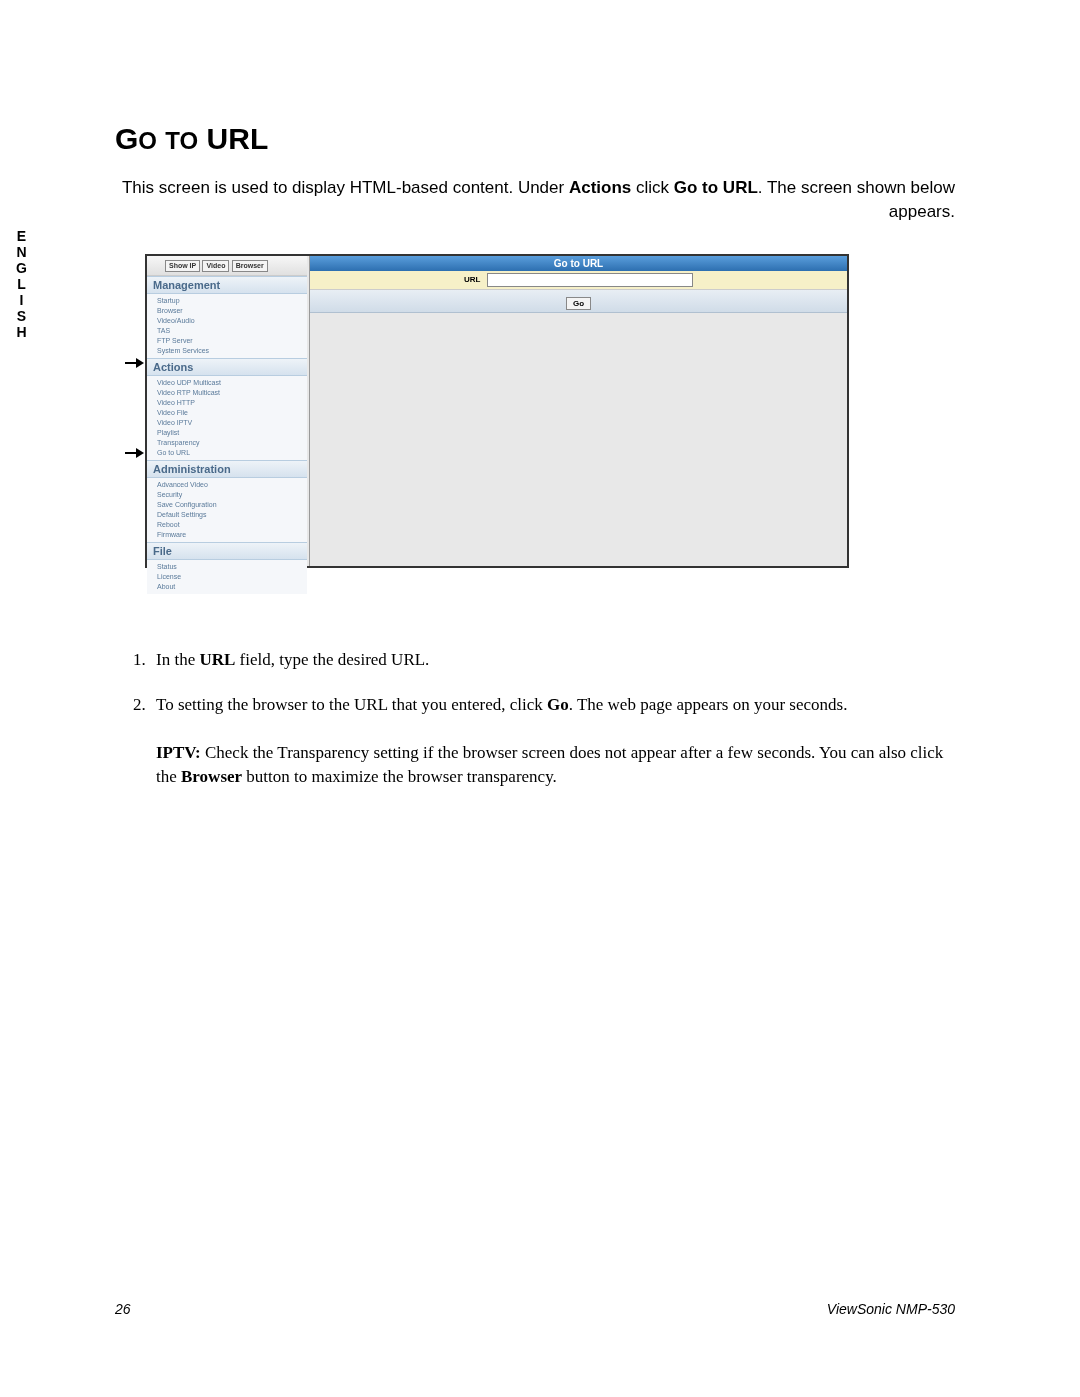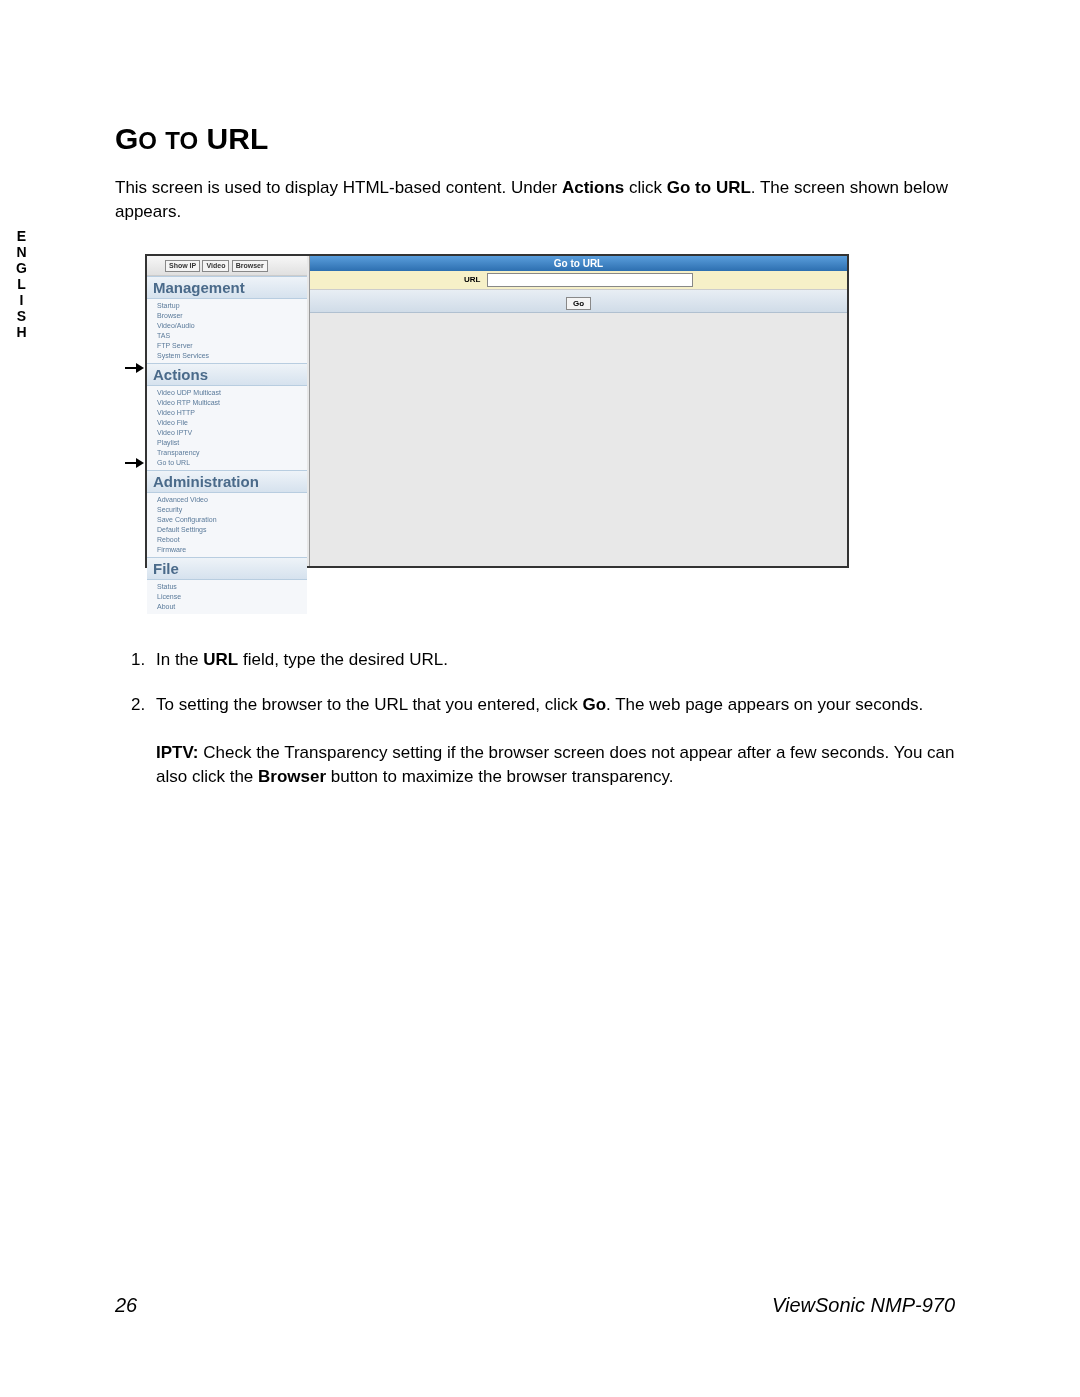--- a/index.html
+++ b/index.html
@@ -33,20 +33,21 @@
   h1.title {
     font-weight: bold;
     font-size: 30px;
     margin: 0 0 20px 0;
     font-variant: small-caps;
   }
   .intro {
     font-size: 17px;
     line-height: 1.4;
     margin-bottom: 30px;
+    text-align: right;
   }
   .screenshot {
     position: relative;
     width: 700px;
     height: 310px;
     margin-left: 30px;
     border: 2px solid #333;
     background: #e8e8e8;
   }
   .ss-sidebar {
@@ -72,21 +73,21 @@
     font-weight: bold;
     color: #333;
     line-height: 10px;
   }
   .ss-section-hdr {
     background: linear-gradient(#eef3f8,#d6e2ee);
     border-top: 1px solid #b8cde0;
     border-bottom: 1px solid #b8cde0;
     padding: 2px 6px;
     font-weight: bold;
-    font-size: 15px;
+    font-size: 11px;
     color: #4a6a8a;
   }
   .ss-items {
     padding: 2px 0 2px 8px;
     background: #f5f7fa;
   }
   .ss-item {
     font-size: 7px;
     color: #5a7a9a;
     line-height: 10px;
@@ -171,28 +172,29 @@
   }
   ol.steps {
     margin: 80px 0 0 0;
     padding-left: 35px;
     font-size: 17px;
     line-height: 1.4;
   }
   ol.steps li {
     margin-bottom: 22px;
     padding-left: 6px;
+    font-family: Liberation Serif, serif;
   }
   .footer {
     position: absolute;
     left: 115px;
     bottom: 80px;
     width: 840px;
     font-style: italic;
-    font-size: 20px;
+    font-size: 14px;
     text-decoration: underline;
   }
   .footer .page { float: left; }
   .footer .doc { float: right; }
   .bold { font-weight: bold; }
 </style>
 </head>
 <body>
 
 <div class="side-tab">
@@ -285,14 +287,14 @@
     <li>
       <span>To setting the browser to the URL that you entered, click </span><span class="bold">Go</span><span>. The web page appears on your seconds.</span>
       <br><br>
       <span class="bold">IPTV:</span><span> Check the Transparency setting if the browser screen does not appear after a few seconds. You can also click the </span><span class="bold">Browser</span><span> button to maximize the browser transparency.</span>
     </li>
   </ol>
 </div>
 
 <div class="footer">
   <span class="page">26</span>
-  <span class="doc">ViewSonic NMP-970</span>
+  <span class="doc">ViewSonic NMP-530</span>
 </div>
 
 </body></html>

